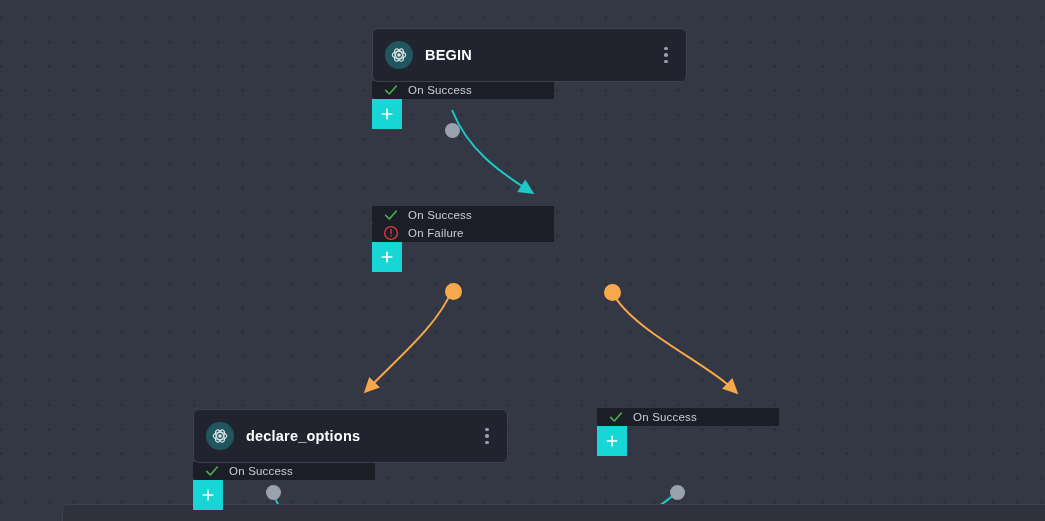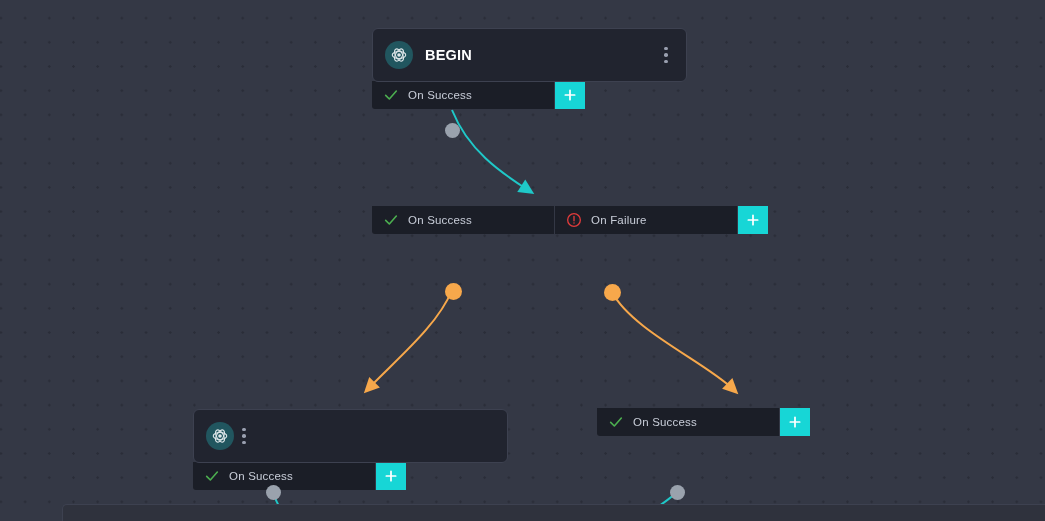--- a/index.html
+++ b/index.html
@@ -129,20 +129,21 @@
 
   
   .node-footer {
     display: flex;
     align-items: stretch;
     height: 28px;
     margin-top: -1px;
     position: relative;
     z-index: 1;
     width: max-content;
+    flex-direction: column;
   }
   .port {
     background: #1b1e27;
     display: flex;
     align-items: center;
     padding: 0 14px 0 10px;
     position: relative;
     border-right: 1px solid #343845;
   }
   .port:first-child { border-bottom-left-radius: 3px; }
@@ -295,20 +296,21 @@
       <div class="node-icon">
         <div class="atom-badge">
           <svg width="18" height="18" viewBox="0 0 24 24" fill="none" stroke="#dfe7ea" stroke-width="1.5">
             <circle cx="12" cy="12" r="2.4" fill="#dfe7ea" stroke="none"></circle>
             <ellipse cx="12" cy="12" rx="9" ry="4.6"></ellipse>
             <ellipse cx="12" cy="12" rx="9" ry="4.6" transform="rotate(60 12 12)"></ellipse>
             <ellipse cx="12" cy="12" rx="9" ry="4.6" transform="rotate(120 12 12)"></ellipse>
           </svg>
         </div>
       </div>
+      <div class="node-title">declare_options</div>
       <div class="kebab">
         <i></i>
           <i></i>
           <i></i>
       </div>
     </div>
     <div class="node-footer">
       <div class="port" style="width:158px;">
         <span class="port-icon">
           <svg width="16" height="16" viewBox="0 0 24 24" fill="none" stroke="#4caf50" stroke-width="2.4" stroke-linecap="round" stroke-linejoin="round">

